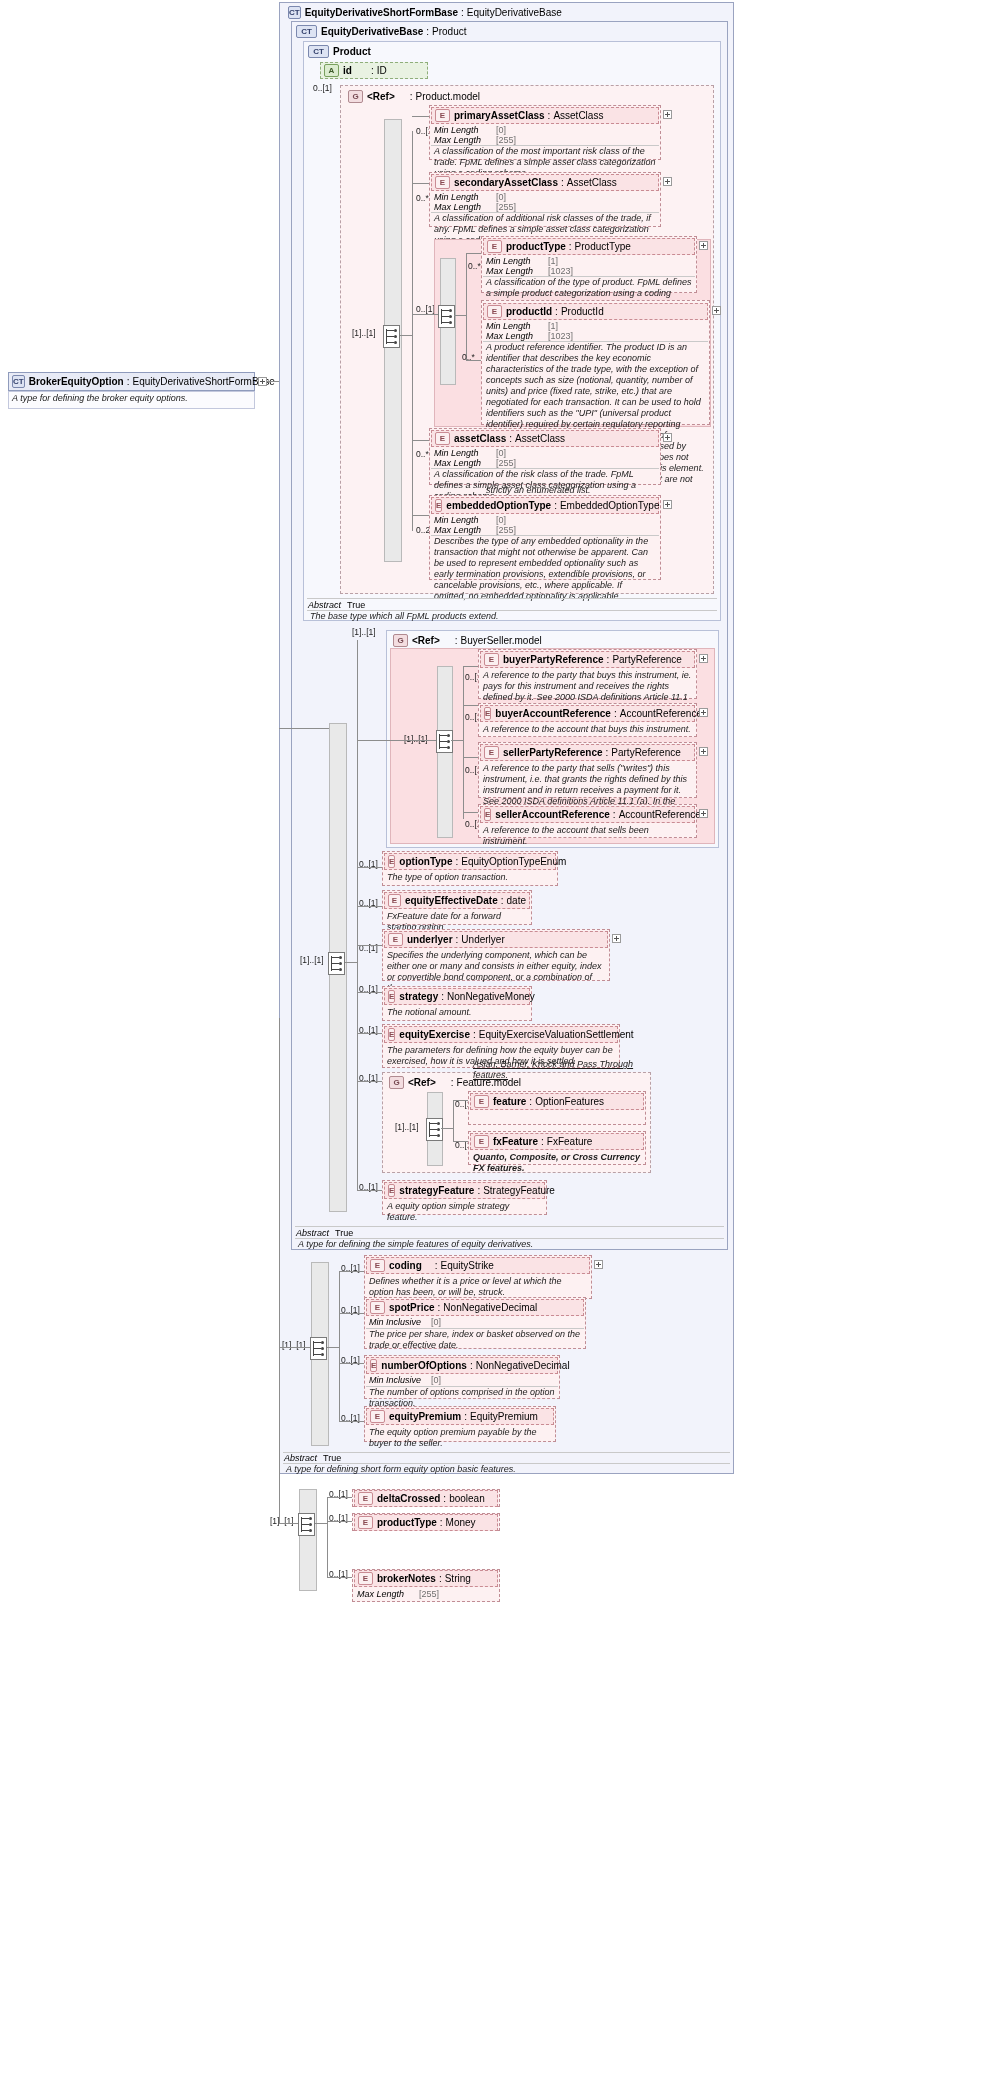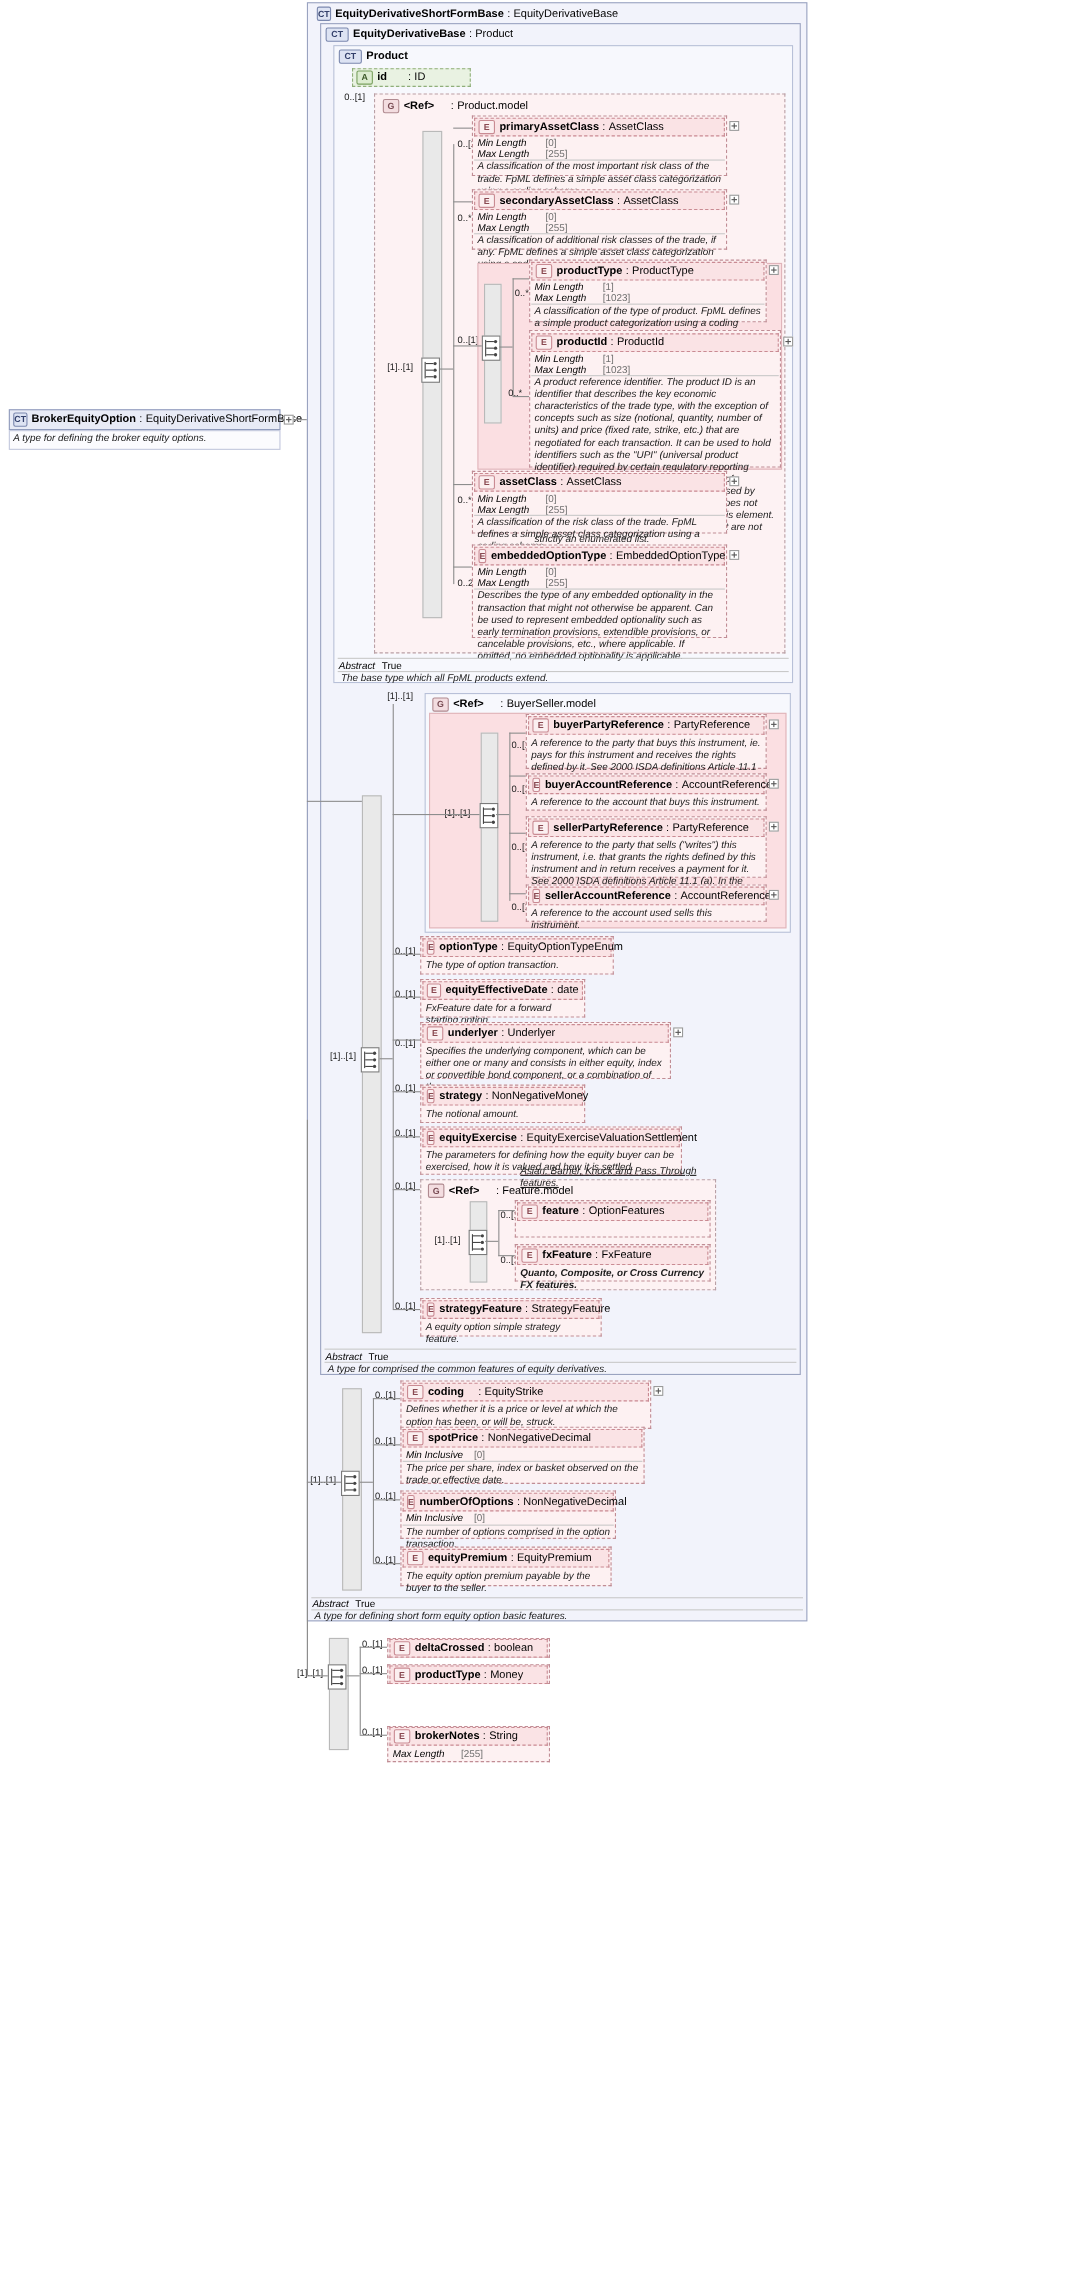--- a/index.html
+++ b/index.html
@@ -373,21 +373,21 @@
 
   <div class="card" style="left:465px;top:819px;">0..[1]</div>
   <div class="ln lnh abs" style="left:463px;top:812px;width:17px;"></div>
   <div class="abs" style="left:478px;top:804px;width:219px;height:34px;border:1px dashed #c08d95;background:#fdf1f2;"></div>
   <div class="abs node dashed" style="left:480px;top:806px;width:215px;">
     <span class="tag tag-e">E</span>
     <span class="nm">sellerAccountReference</span>
     <span class="sep">:</span>
     <span class="ty">AccountReference</span>
   </div>
-  <div class="abs doc" style="left:480px;top:824px;width:215px;">A reference to the account used sells this instrument.</div>
+  <div class="abs doc" style="left:480px;top:824px;width:215px;">A reference to the account that sells been instrument.</div>
   <div class="abs plus" style="left:699px;top:809px;"></div>
 
   <div class="card" style="left:359px;top:859px;">0..[1]</div>
   <div class="ln lnh abs" style="left:357px;top:867px;width:25px;"></div>
   <div class="abs" style="left:382px;top:851px;width:176px;height:35px;border:1px dashed #c08d95;background:#fdf1f2;"></div>
   <div class="abs node dashed" style="left:384px;top:853px;width:172px;">
     <span class="tag tag-e">E</span>
     <span class="nm">optionType</span>
     <span class="sep">:</span>
     <span class="ty">EquityOptionTypeEnum</span>
@@ -493,21 +493,21 @@
     <span class="ty">StrategyFeature</span>
   </div>
   <div class="abs doc" style="left:384px;top:1200px;width:161px;">A equity option simple strategy feature.</div>
 
   <div class="abs hr" style="left:295px;top:1226px;width:429px;"></div>
   <div class="abs abstract-row" style="left:296px;top:1228px;">
     <span class="k">Abstract</span>
     <span>True</span>
   </div>
   <div class="abs hr" style="left:295px;top:1238px;width:429px;"></div>
-  <div class="abs doc" style="left:295px;top:1238px;width:429px;">A type for comprised the common features of equity derivatives.</div>
+  <div class="abs doc" style="left:295px;top:1238px;width:429px;">A type for defining the simple features of equity derivatives.</div>
 
   <div class="bar" style="left:311px;top:1262px;width:16px;height:182px;"></div>
   <div class="seq" style="left:310px;top:1337px;">
     <i class="a"></i>
       <i class="b"></i>
       <i class="c"></i>
     <i class="dot d1"></i>
       <i class="dot d2"></i>
       <i class="dot d3"></i>
   </div>

